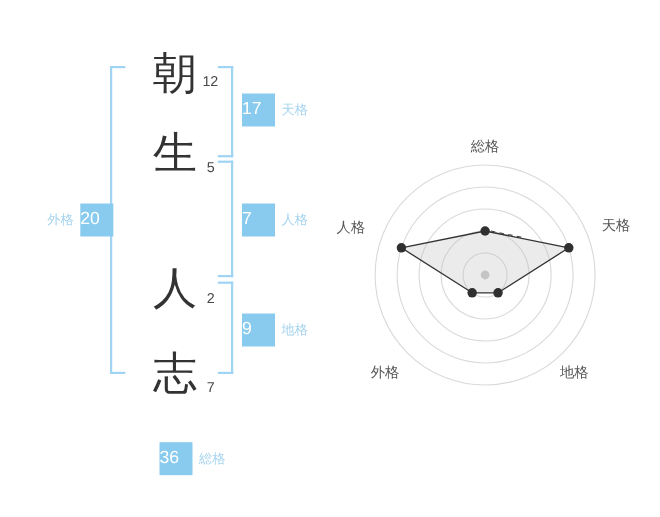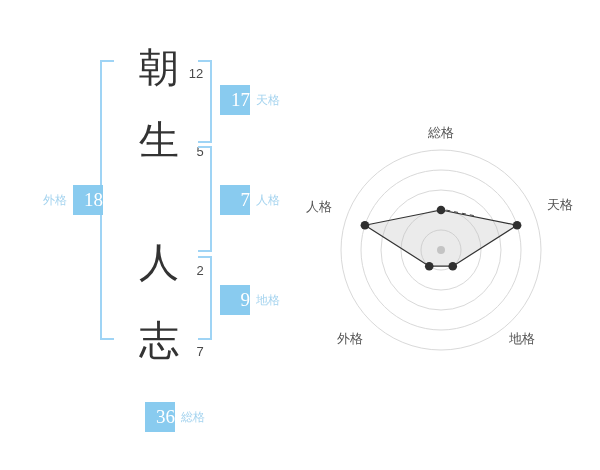--- a/index.html
+++ b/index.html
@@ -6,36 +6,36 @@
   .stage{
     position:relative;width:600px;height:470px;background:#ffffff;overflow:hidden;
     font-family:"Liberation Sans","DejaVu Sans",sans-serif;
   }
   
   .kanji{
     position:absolute;left:135px;width:48px;text-align:center;
     font-size:40px;line-height:44px;color:#333;font-weight:400;
   }
   .strokes{
-    position:absolute;width:24px;font-size:13px;color:#4a4a4a;text-align:center;
+    position:absolute;width:24px;font-size:13px;color:#4a4a4a;text-align:left;
   }
   
   .bracket{position:absolute;}
   .bracket.left{
     left:100px;width:12px;
     border-left:2px solid #9fd4f5;border-top:2px solid #9fd4f5;border-bottom:2px solid #9fd4f5;
   }
   .bracket.right{
     left:198px;width:12px;
     border-right:2px solid #9fd4f5;border-top:2px solid #9fd4f5;border-bottom:2px solid #9fd4f5;
   }
   
   .badge{
     position:absolute;width:30px;height:30px;background:#89cbef;
-    color:#ffffff;font-size:19px;line-height:30px;text-align:right;font-family:Liberation Serif, serif;
+    color:#ffffff;font-size:16px;line-height:30px;text-align:left;
   }
   .badge-label{
     position:absolute;font-size:12px;color:#a6d4ef;line-height:30px;white-space:nowrap;
   }
   .badge-label.right-of{text-align:left;}
   .badge-label.left-of{text-align:right;}
   
   .radar-wrap{position:absolute;left:291px;top:100px;width:300px;height:300px;}
   .axis-label{
     position:absolute;font-size:13px;color:#555;white-space:nowrap;
@@ -64,21 +64,21 @@
 
   <div class="badge" style="left:220px;top:85px">17</div>
   <div class="badge-label right-of" style="left:256px;top:85px">天格</div>
 
   <div class="badge" style="left:220px;top:185px">7</div>
   <div class="badge-label right-of" style="left:256px;top:185px">人格</div>
 
   <div class="badge" style="left:220px;top:285px">9</div>
   <div class="badge-label right-of" style="left:256px;top:285px">地格</div>
 
-  <div class="badge" style="left:73px;top:185px">18</div>
+  <div class="badge" style="left:73px;top:185px">20</div>
   <div class="badge-label left-of" style="left:14px;top:185px;width:53px">外格</div>
 
   <div class="badge" style="left:145px;top:402px">36</div>
   <div class="badge-label right-of" style="left:181px;top:402px">総格</div>
 
   <div class="radar-wrap">
     <svg id="radar-svg" width="300" height="300" viewBox="0 0 300 300">
         <circle cx="150" cy="150" r="20" fill="none" stroke="#d9d9d9" stroke-width="1"></circle>
         <circle cx="150" cy="150" r="40" fill="none" stroke="#d9d9d9" stroke-width="1"></circle>
         <circle cx="150" cy="150" r="60" fill="none" stroke="#d9d9d9" stroke-width="1"></circle>

